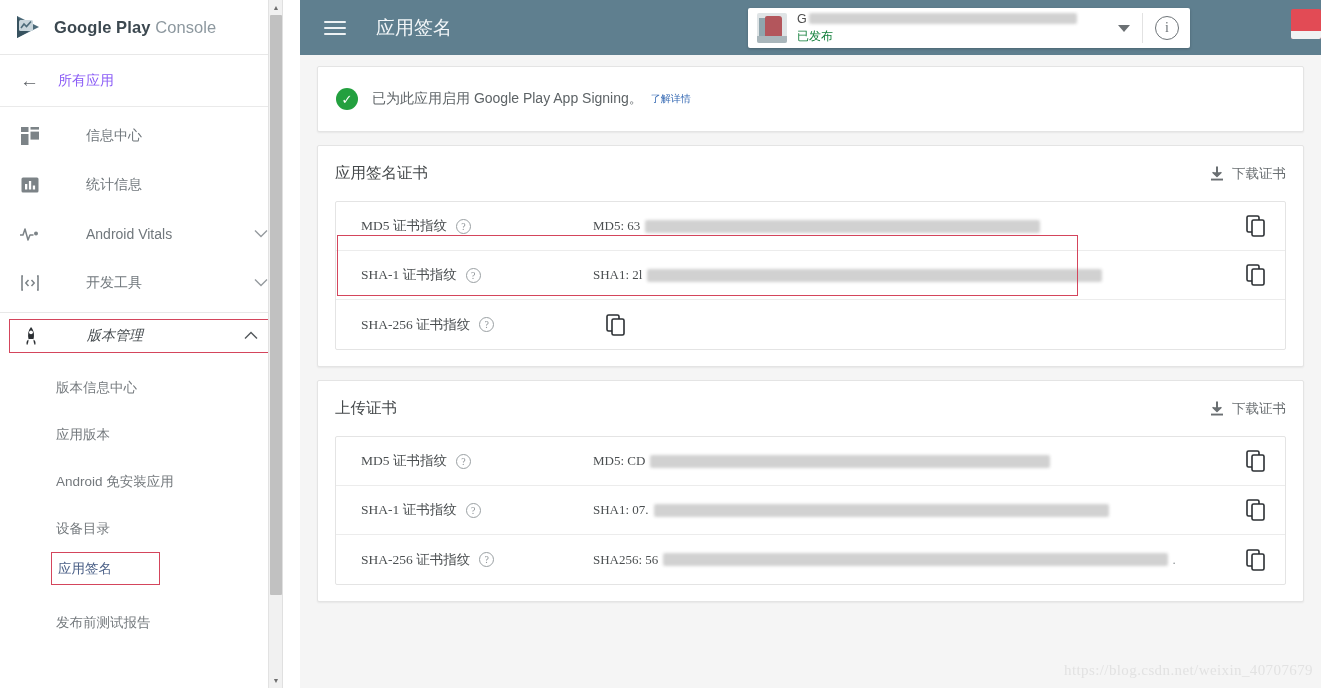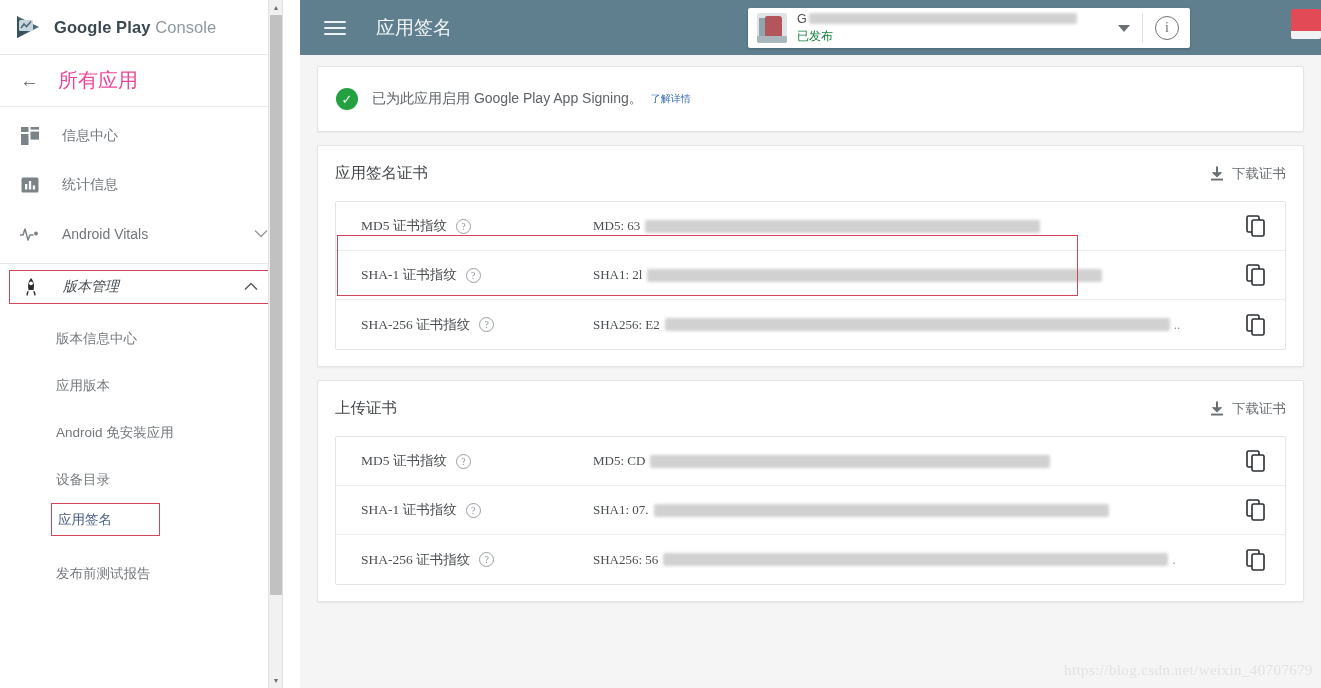--- a/index.html
+++ b/index.html
@@ -29,26 +29,26 @@
   .logo-text { font-size: 16.5px; color: #5b6770; letter-spacing: .1px; white-space: nowrap; }
   .logo-text .b { color: #3c4850; font-weight: 600; }
   .logo-text .l { color: #8d989f; font-weight: 400; }
 
   .sb-back-row {
     height: 52px; display: flex; align-items: center;
     padding-left: 20px; border-bottom: 1px solid #eaeaea;
     cursor: pointer;
   }
   .sb-back-row .arrow { width: 26px; color: #5f6368; font-size: 19px; line-height: 1; }
-  .sb-back-row .lbl { font-size: 20px; color: #ec4899; margin-left: 12px; }
+  .sb-back-row .lbl { font-size: 14px; color: #8b5cf6; margin-left: 12px; }
 
   .sb-section { padding-top: 4px; }
   .sb-item {
     position: relative; height: 49px; display: flex; align-items: center;
-    padding-left: 18px; padding-right: 14px; cursor: pointer;
+    padding-left: 18px; padding-right: 14px; cursor: pointer; gap: 24px;
   }
   .sb-item .ic { width: 24px; height: 24px; flex: 0 0 24px; display: flex; align-items: center; justify-content: center; }
   .sb-item .lbl { font-size: 14px; color: #70777c; margin-left: 20px; flex: 1; white-space: nowrap; }
   .sb-item .chev { color: #8b9196; font-size: 12px; line-height: 1; }
   .sb-divider { height: 1px; background: #e8e8e8; margin: 5px 0 0 0; }
 
   .sb-item.active-box {
     margin: 0 9px; padding-left: 9px; height: 34px;
     border: 1px solid #d4455c; background: #fff;
   }
@@ -247,20 +247,35 @@
           </svg>
         </span>
         <span class="lbl">Android Vitals</span>
         <span class="chev">
           <svg width="14" height="9" viewBox="0 0 14 9">
               <polyline points="1,1.5 7,7.5 13,1.5" fill="none" stroke="#969b9f" stroke-width="1.4"></polyline>
             </svg>
         </span>
       </div>
 
+      <div class="sb-item">
+        <span class="ic">
+          <svg width="20" height="20" viewBox="0 0 20 20">
+            <path d="M3,3 L2,3 L2,17 L3,17 M17,3 L18,3 L18,17 L17,17" fill="none" stroke="#7c8387" stroke-width="1.6"></path>
+            <polyline points="8.5,7 5.8,10 8.5,13" fill="none" stroke="#7c8387" stroke-width="1.5"></polyline>
+            <polyline points="11.5,7 14.2,10 11.5,13" fill="none" stroke="#7c8387" stroke-width="1.5"></polyline>
+          </svg>
+        </span>
+        <span class="lbl">开发工具</span>
+        <span class="chev">
+          <svg width="14" height="9" viewBox="0 0 14 9">
+              <polyline points="1,1.5 7,7.5 13,1.5" fill="none" stroke="#969b9f" stroke-width="1.4"></polyline>
+            </svg>
+        </span>
+      </div>
 
       <div class="sb-divider"></div>
 
       <div style="height:6px"></div>
       <div class="sb-item active-box">
         <span class="ic">
           <svg width="18" height="20" viewBox="0 0 18 20">
             <path d="M9,1 C12,4.5 12.5,9 11.5,13 L6.5,13 C5.5,9 6,4.5 9,1 Z" fill="#2b2f33"></path>
             <circle cx="9" cy="6.3" r="1.9" fill="#fff"></circle>
             <path d="M6.3,13.5 C4,15.5 4.3,18 5,19 C6,18.2 6.3,16 6.5,14.2 Z" fill="#2b2f33"></path>
@@ -392,25 +407,20 @@
               <rect x="6" y="5" width="12" height="16" rx="1.6" fill="#fff" stroke="#2b2f33" stroke-width="1.6"></rect>
             </svg>
           </div>
         </div>
 
         <div class="frow">
           <div class="frow-label">
             <span>SHA-256 证书指纹</span>
             <span class="qmark">?</span>
           </div>
-          <div class="frow-val">
-            <span>SHA256: E2</span>
-            <span class="redact" style="width:505px;height:13px;margin-left:5px;"></span>
-            <span class="ellip">..</span>
-          </div>
           <div class="copy-btn">
             <svg width="20" height="22" viewBox="0 0 20 22">
               <rect x="1" y="1" width="12" height="16" rx="1.6" fill="none" stroke="#2b2f33" stroke-width="1.6"></rect>
               <rect x="6" y="5" width="12" height="16" rx="1.6" fill="#fff" stroke="#2b2f33" stroke-width="1.6"></rect>
             </svg>
           </div>
         </div>
       </div>
     </div>
 

